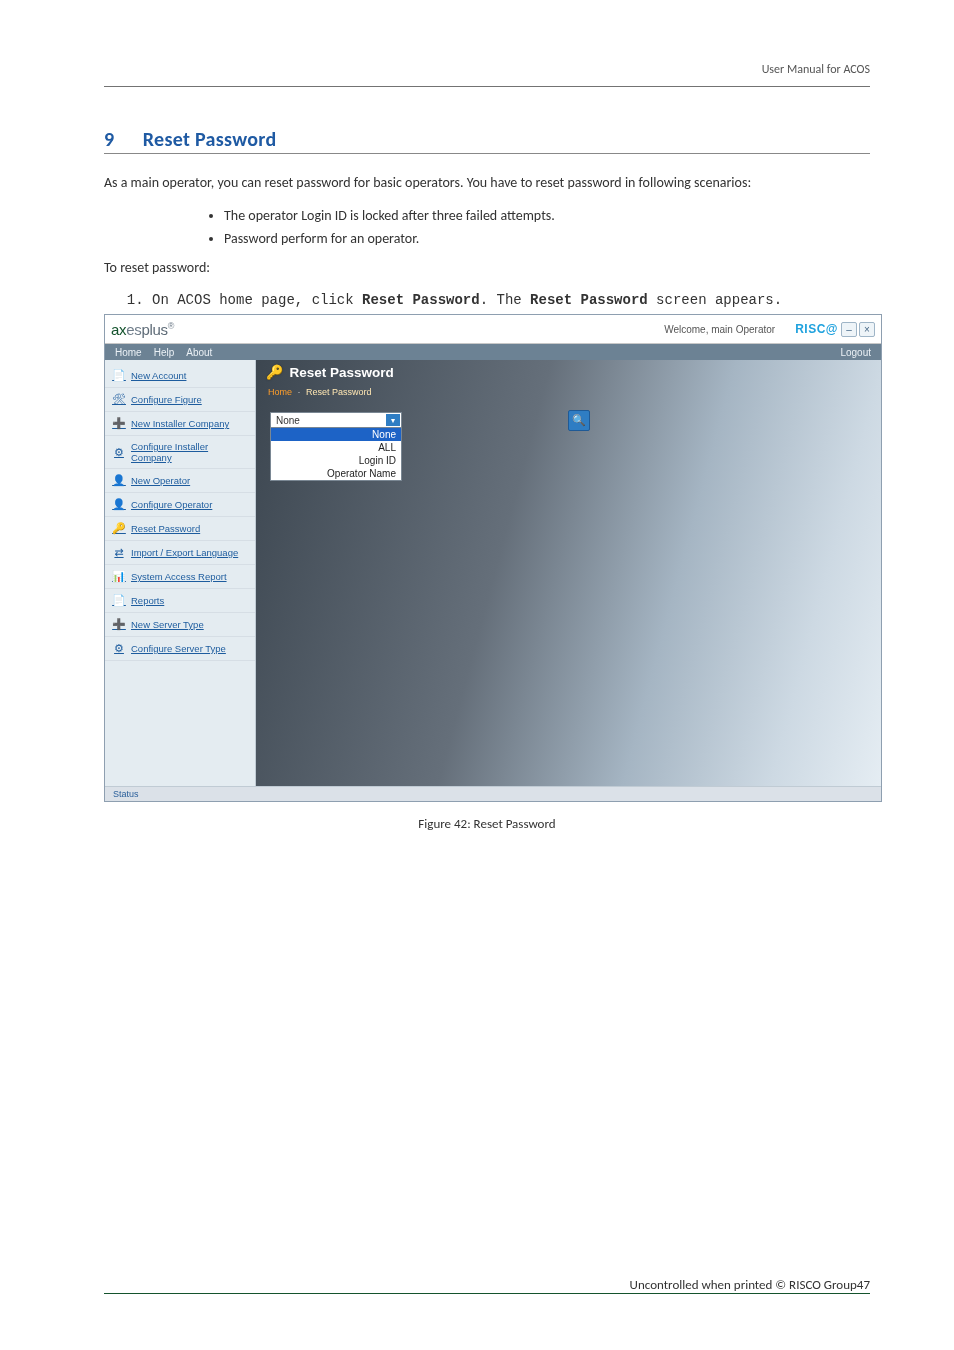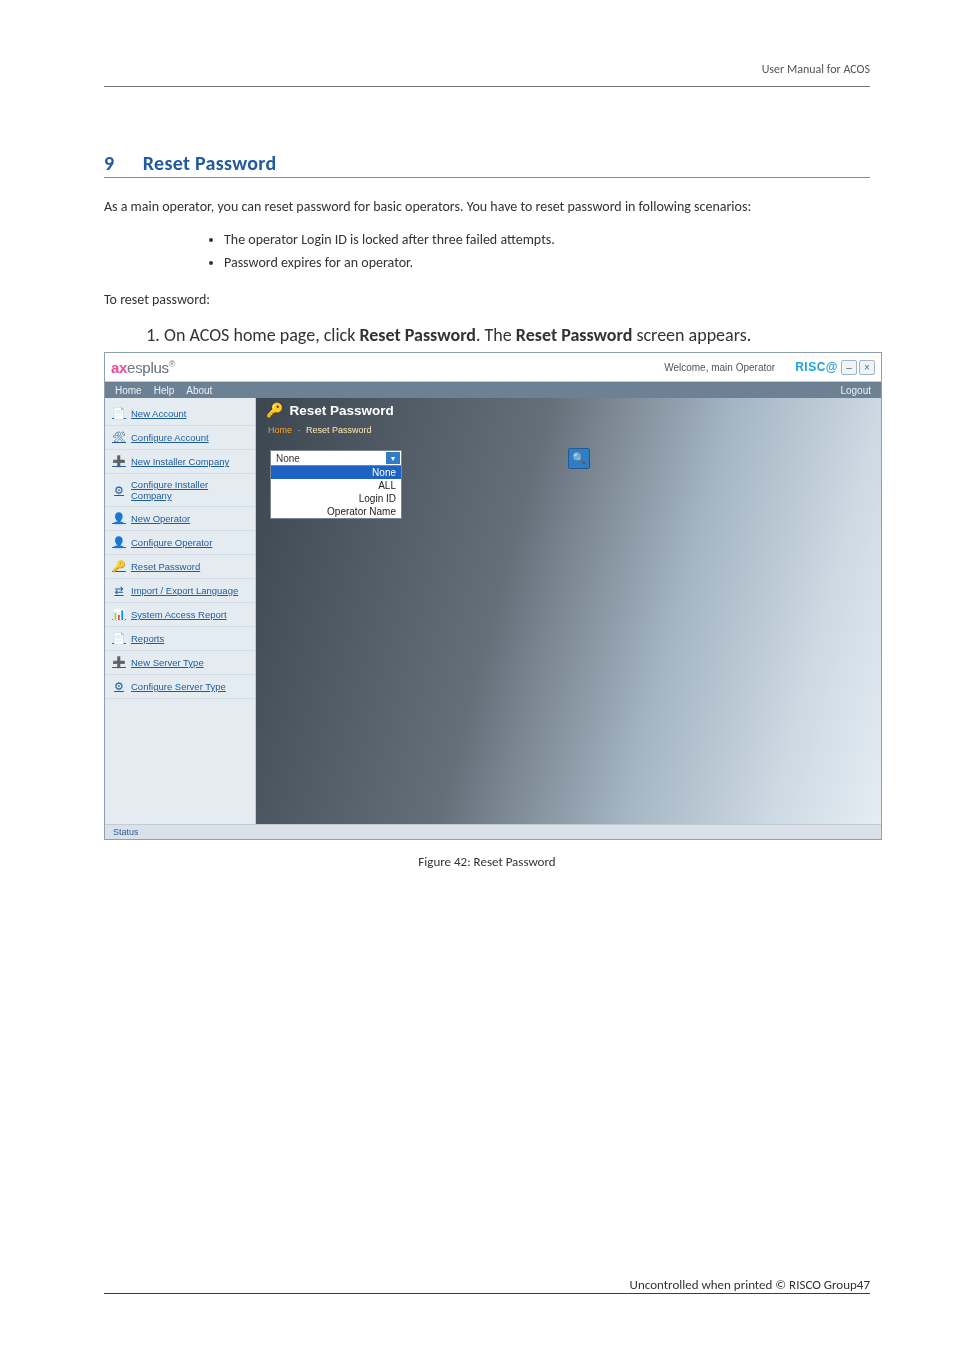--- a/index.html
+++ b/index.html
@@ -19,39 +19,39 @@
   }
   .header-line {
     border-bottom: 1px solid #737373;
     height: 22px;
     text-align: right;
     font-size: 12px;
     color: #555;
     padding-bottom: 2px;
   }
   .section-heading {
-    margin-top: 64px;
+    margin-top: 40px;
     color: #1f5aa3;
     font-weight: 700;
     font-size: 20px;
     padding-bottom: 2px;
     border-bottom: 1px solid #888;
     letter-spacing: 0.3px;
   }
   .section-heading .num { display:inline-block; width: 34px; }
   .body-text {
     font-size: 14px;
     color: #333;
     line-height: 1.5;
     margin-top: 18px;
   }
   ul.bullets { margin: 10px 0 10px 120px; padding: 0; }
   ul.bullets li { font-size: 14px; margin: 6px 0; list-style: disc; }
   ol.steps { margin: 6px 0 6px 48px; padding: 0; }
-  ol.steps li { font-size: 18px; margin: 4px 12px; }
+  ol.steps li { font-size: 14px; margin: 4px 0; font-family: Liberation Mono, monospace; }
   b { font-weight: 700; }
 
   
   .shot {
     width: 776px;
     height: 486px;
     border: 1px solid #8e9fb0;
     margin-top: 4px;
     display: flex;
     flex-direction: column;
@@ -60,21 +60,21 @@
   .shot-top {
     height: 28px;
     background: #fff;
     border-bottom: 1px solid #c8c8c8;
     display: flex;
     align-items: center;
     padding: 0 6px;
     font-size: 11px;
   }
   .shot-top .brand { flex: 0 0 auto; font-size: 15px; font-weight: 400; letter-spacing: -0.3px; }
-  .shot-top .brand .x { color:#ec4899; font-weight:700; }
+  .shot-top .brand .x { color:#14532d; font-weight:400; }
   .shot-top .brand .rest { color:#6f7d8a; }
   .shot-top .brand sup { color:#6f7d8a; font-size:9px; }
   .shot-top .spacer { flex: 1 1 auto; }
   .shot-top .welcome { color:#555; font-size: 10px; margin-right: 20px; }
   .shot-top .risco { color:#20a2de; font-weight:700; font-size:12px; letter-spacing:0.5px; margin-right:3px; }
   .shot-top .winbtns { display:flex; gap:2px; }
   .shot-top .winbtns span {
     display:inline-flex; width:14px; height:13px; border:1px solid #9fb5c7;
     border-radius:2px; background:#eef4f8; font-size:10px;
     align-items:center; justify-content:center; color:#4a6a88;
@@ -206,24 +206,24 @@
 
   <div class="section-heading">
     <span class="num">9</span>
     <span>Reset Password</span>
   </div>
 
   <p class="body-text">As a main operator, you can reset password for basic operators. You have to reset password in following scenarios:</p>
 
   <ul class="bullets">
     <li>The operator Login ID is locked after three failed attempts.</li>
-    <li>Password expires for an operator.</li>
+    <li>Password perform for an operator.</li>
   </ul>
 
-  <p class="body-text" style="">To reset password:</p>
+  <p class="body-text" style="margin-top:8px">To reset password:</p>
 
   <ol class="steps">
     <li>
       <span>On ACOS home page, click </span><b>Reset Password</b><span>. The </span><b>Reset Password</b><span> screen appears.</span>
     </li>
   </ol>
 
   <div class="shot">
 
     <div class="shot-top">
@@ -249,21 +249,21 @@
 
     <div class="shot-body">
 
       <div class="sidebar">
         <div class="item">
             <span class="ic">📄</span>
             <span>New Account</span>
           </div>
         <div class="item">
             <span class="ic">🛠</span>
-            <span>Configure Account</span>
+            <span>Configure Figure</span>
           </div>
         <div class="item">
             <span class="ic">➕</span>
             <span>New Installer Company</span>
           </div>
         <div class="item">
             <span class="ic">⚙</span>
             <span>Configure Installer Company</span>
           </div>
         <div class="item">

